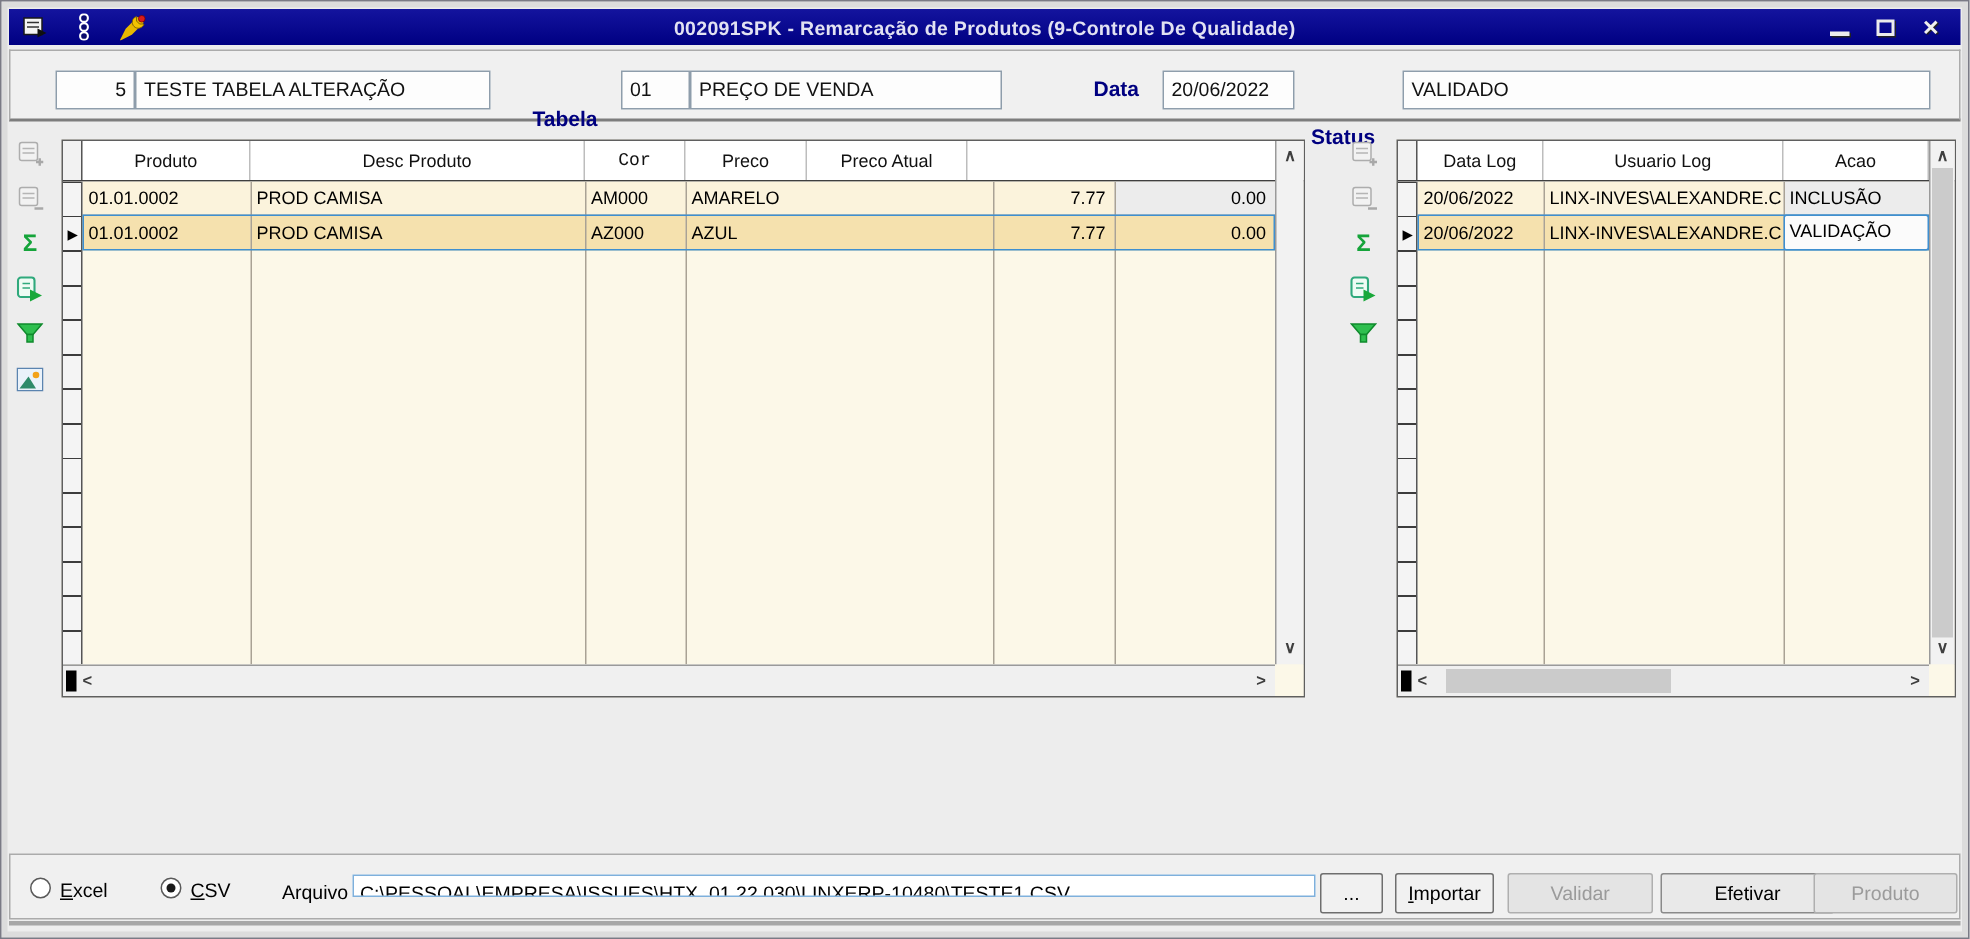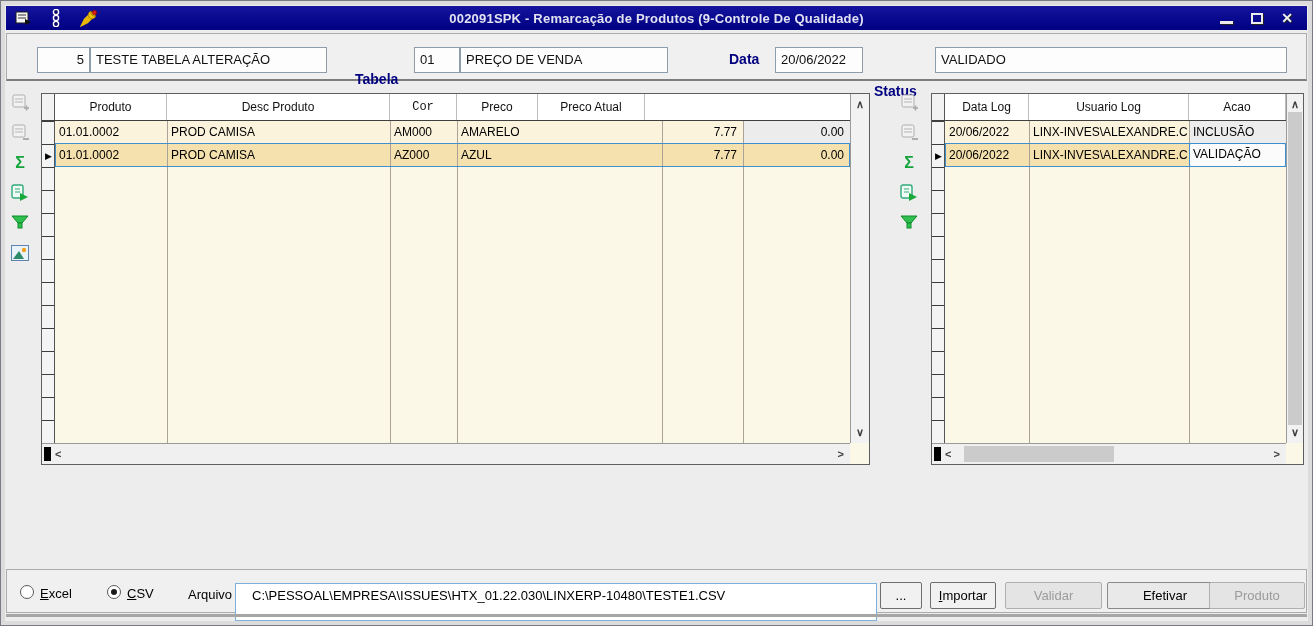--- a/index.html
+++ b/index.html
@@ -68,22 +68,22 @@
 
   
   .footer-panel{ position:absolute; left:5px; top:568px; right:5px; height:44px;
                  background:#F0F0F0; border:1px solid #ABABAB; }
   .radio{ position:absolute; top:15px; width:14px; height:14px; border:1px solid #5A5A5A;
           border-radius:50%; background:#FFF; }
   .radio .dot{ position:absolute; left:3px; top:3px; width:6px; height:6px; border-radius:50%; background:#1A1A1A; }
   .rlabel{ position:absolute; top:16px; font-size:13px; color:#000; }
   .u{ text-decoration:underline; }
   .flabel{ position:absolute; top:17px; font-size:13px; color:#000; }
-  .file-field{ position:absolute; top:13px; height:38px; background:#FFF; border:1px solid #7EB0DC;
-               font-size:13px; line-height:23px; padding:0 16px; white-space:nowrap; overflow:hidden; }
+  .file-field{ position:absolute; top:13px; height:15px; background:#FFF; border:1px solid #7EB0DC;
+               font-size:13px; line-height:23px; padding:0 4px; white-space:nowrap; overflow:hidden; }
   .btn{ position:absolute; top:12px; height:27px; font-size:13px; text-align:center; line-height:25px;
         background:#F1F1F1; border:1px solid #6E6E6E; border-radius:2px; color:#000; }
   .btn.gray{ background:#E9E9E9; border-color:#8A8A8A; }
   .btn.disabled{ background:#E4E4E4; border-color:#AFAFAF; color:#9B9B9B; }
   .bottom-shadow{ position:absolute; left:5px; top:613px; right:5px; height:3px; background:#A6A6A6; }
 </style>
 </head>
 <body>
 
 <div class="window">

